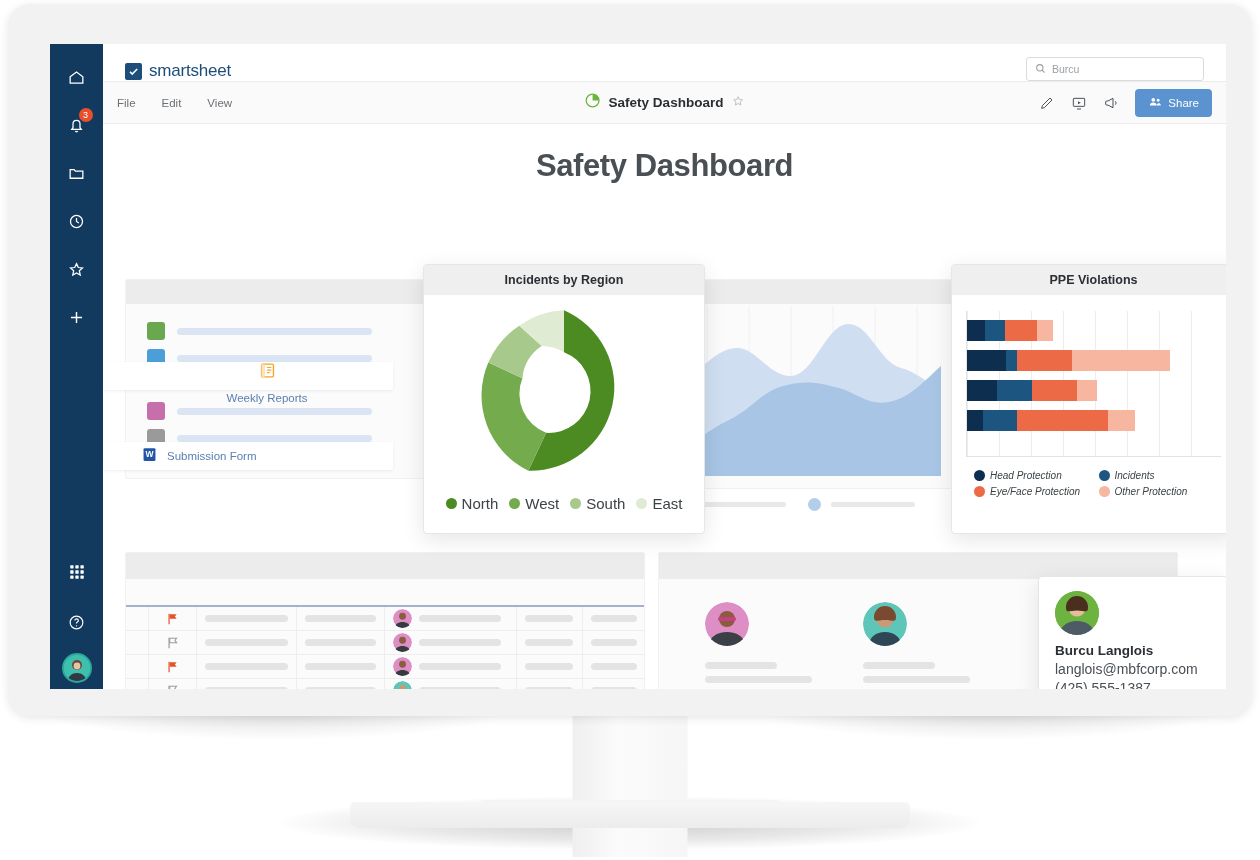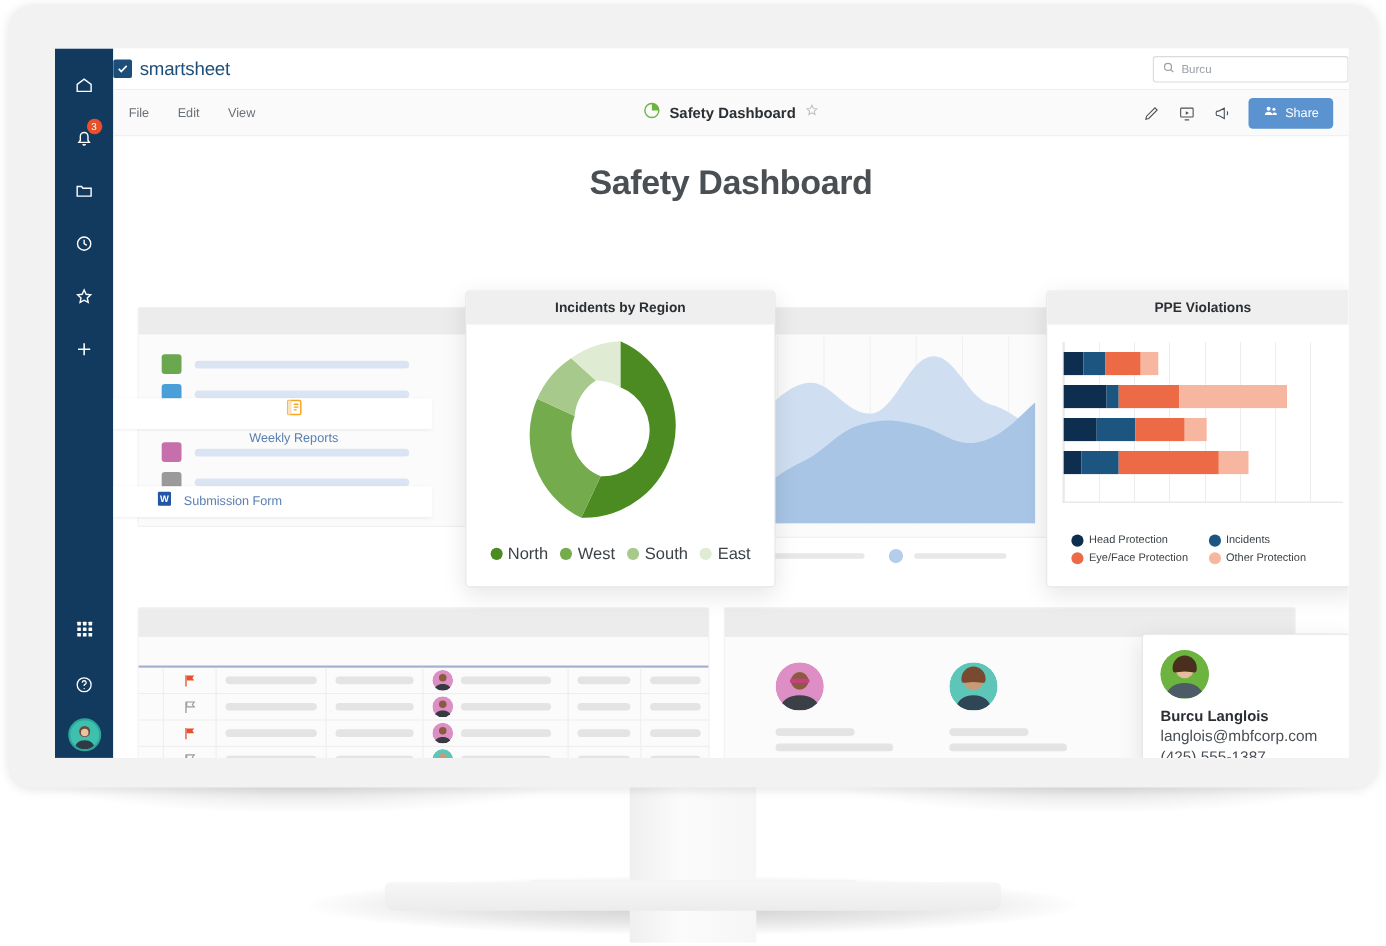--- a/index.html
+++ b/index.html
@@ -77,21 +77,21 @@
   }
   .rail-avatar {
     width: 30px; height: 30px; border-radius: 50%;
     background: #3fbfae; overflow:hidden; margin-bottom: 6px;
     border: 2px solid #2aa99a;
   }
 
   .topbar {
     position: absolute; left: 53px; top: 0; right: 0; height: 38px;
     background: #ffffff; border-bottom: 1px solid #ececec;
-    display: flex; align-items: center; padding: 0 0;
+    display: flex; align-items: flex-end; padding: 0 22px;
   }
   .brand { display: flex; align-items: center; gap: 7px; }
   .brand-mark {
     width: 17px; height: 17px; background: #1d4e79; border-radius: 2px;
     display:flex; align-items:center; justify-content:center;
   }
   .brand-text { font-size: 17px; color: #1d4e79; letter-spacing: -0.2px; }
   .search-box {
     margin-left: auto; width: 178px; height: 24px;
     border: 1px solid #d9dbdd; border-radius: 3px;
@@ -649,21 +649,21 @@
                 <span class="bar-seg" style="width:45px; background:#ec6a45;"></span>
                 <span class="bar-seg" style="width:20px; background:#f7b6a0;"></span>
               </div>
               <div class="bar-row">
                 <span class="bar-seg" style="width:16px; background:#0d2e4e;"></span>
                 <span class="bar-seg" style="width:34px; background:#1b5580;"></span>
                 <span class="bar-seg" style="width:91px; background:#ec6a45;"></span>
                 <span class="bar-seg" style="width:27px; background:#f7b6a0;"></span>
               </div>
             </div>
-            <div class="ppe-legend" style="margin-top:29px;">
+            <div class="ppe-legend" style="margin-top:13px;font-style:italic;">
               <span class="legend-item">
                 <span class="dot" style="background:#0d2e4e;"></span>
                 <span>Head Protection</span>
               </span>
               <span class="legend-item">
                 <span class="dot" style="background:#1b5580;"></span>
                 <span>Incidents</span>
               </span>
               <span class="legend-item">
                 <span class="dot" style="background:#ec6a45;"></span>

